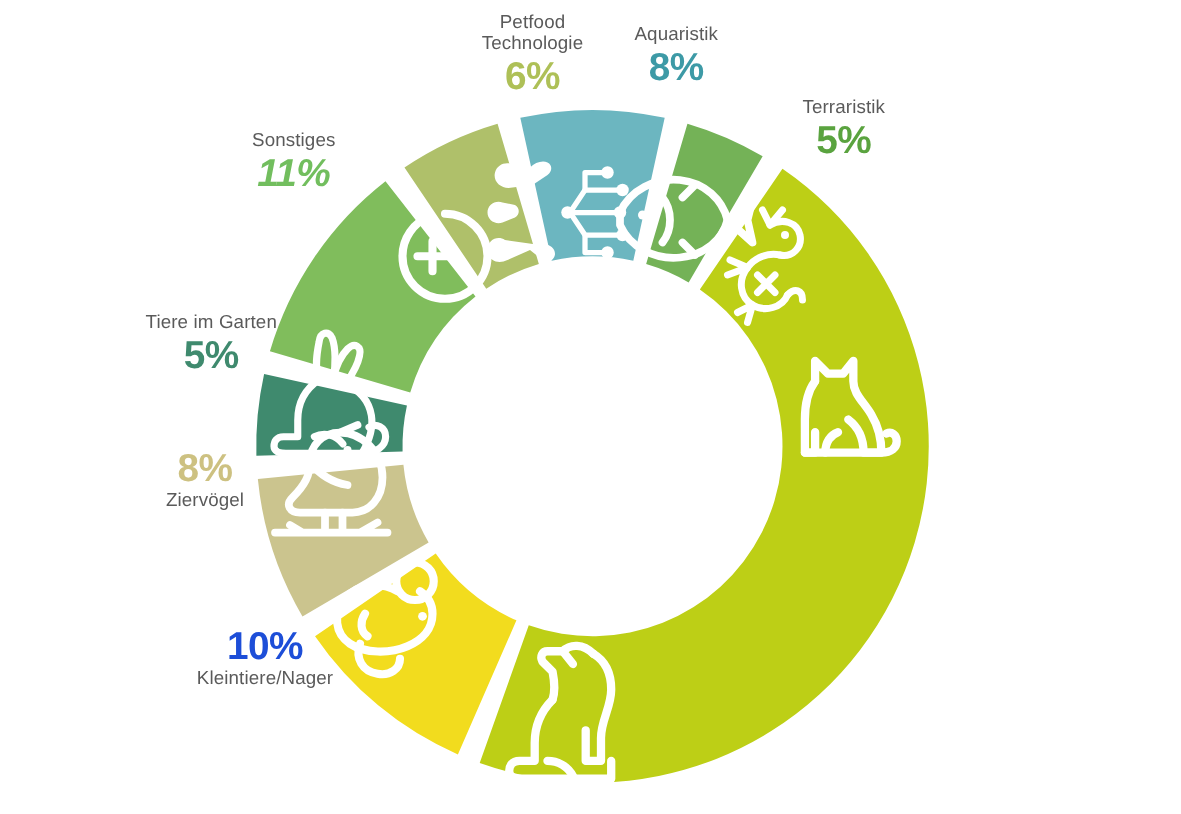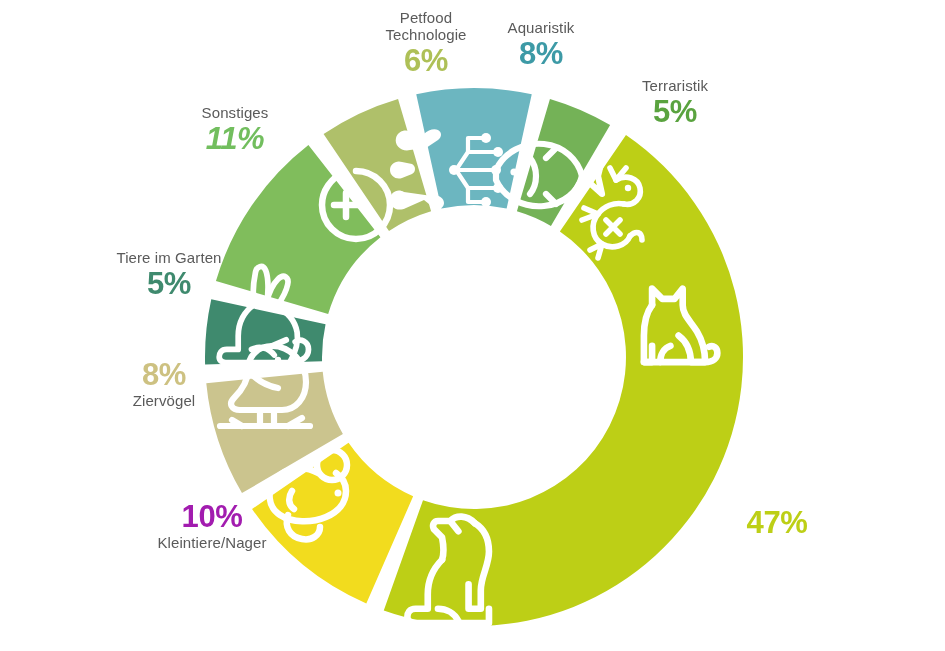--- a/index.html
+++ b/index.html
@@ -205,25 +205,24 @@
     <div class="lbl-name">Aquaristik</div>
     <div class="lbl-pct" style="color:#3d9aa6;">8%</div>
   </div>
 
   <div class="label-group t-center" style="left:615px; top:78px; width:120px;">
     <div class="lbl-name">Terraristik</div>
     <div class="lbl-pct" style="color:#5aa33f;">5%</div>
   </div>
 
   <div class="label-group t-center" style="left:692px; top:506px; width:170px;">
-    <div class="lbl-pct" style="color:#bdcf16;">47%</div>
   </div>
 
   <div class="label-group t-center" style="left:133px; top:500px; width:158px;">
-    <div class="lbl-pct" style="color:#a21caf;">10%</div>
+    <div class="lbl-pct" style="color:#1d4ed8;">10%</div>
     <div class="lbl-name">Kleintiere/Nager</div>
   </div>
 
   <div class="label-group t-center" style="left:108px; top:358px; width:112px;">
     <div class="lbl-pct" style="color:#cdc181;">8%</div>
     <div class="lbl-name">Ziervögel</div>
   </div>
 
   <div class="label-group t-center" style="left:99px; top:250px; width:140px;">
     <div class="lbl-name">Tiere im Garten</div>

